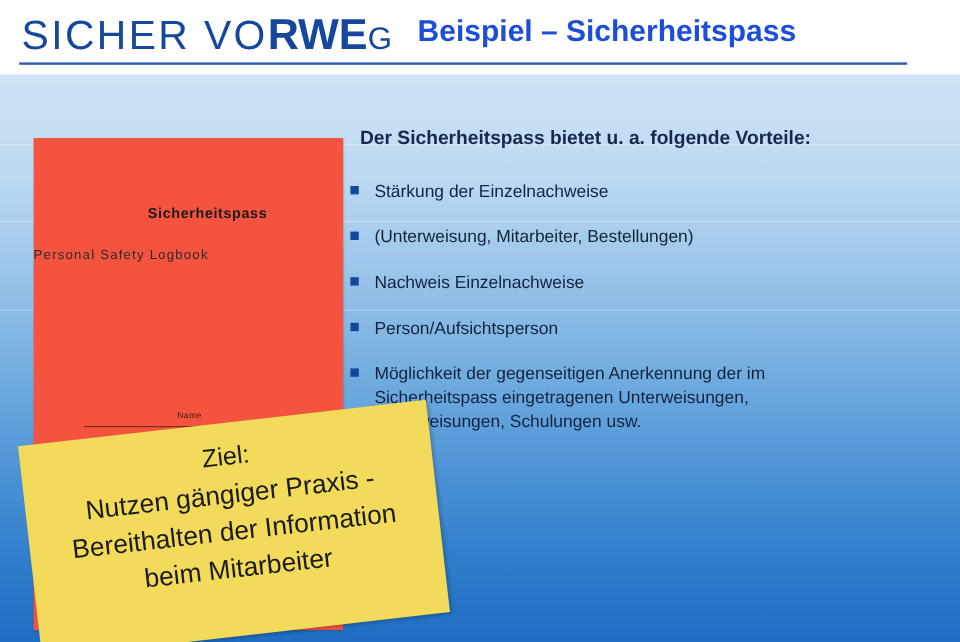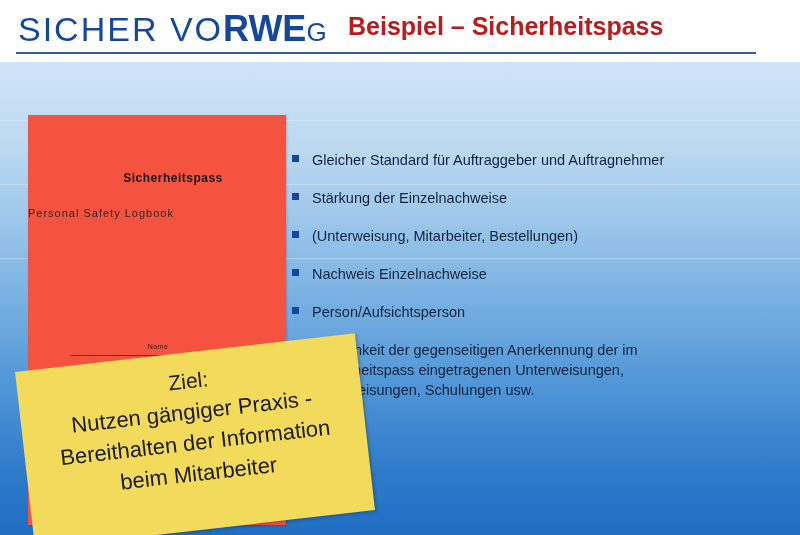--- a/index.html
+++ b/index.html
@@ -60,21 +60,21 @@
     width: 740px;
     height: 2px;
     background: #2b5fae;
   }
   .slide-title {
     position: absolute;
     left: 348px;
     top: 12px;
     font-size: 25px;
     font-weight: bold;
-    color: #b91c1c;
+    color: #1d4ed8;
     white-space: nowrap;
   }
 
   
   .body-bg {
     position: absolute;
     left: 0; top: 62px;
     width: 800px;
     height: 473px;
     background: linear-gradient(to bottom,
@@ -234,27 +234,23 @@
   </div>
 
   <div class="book">
     <div class="book-title">Sicherheitspass</div>
     <div class="book-subtitle">Personal Safety Logbook</div>
     <div class="book-namelabel">Name</div>
     <div class="book-nameline"></div>
     <div class="book-arc"></div>
   </div>
 
+  <div class="content-head">Der Sicherheitspass bietet u. a. folgende Vorteile:</div>
 
   <div class="bullets">
-    <div class="bullet">
-      <span class="marker"></span>
-      <span>Gleicher Standard für Auftraggeber und Auftragnehmer</span>
-      <span class="line2"></span>
-    </div>
     <div class="bullet">
       <span class="marker"></span>
       <span>Stärkung der Einzelnachweise</span>
       <span class="line2"></span>
     </div>
     <div class="bullet">
       <span class="marker"></span>
       <span class="line2">(Unterweisung, Mitarbeiter, Bestellungen)</span>
     </div>
     <div class="bullet">

